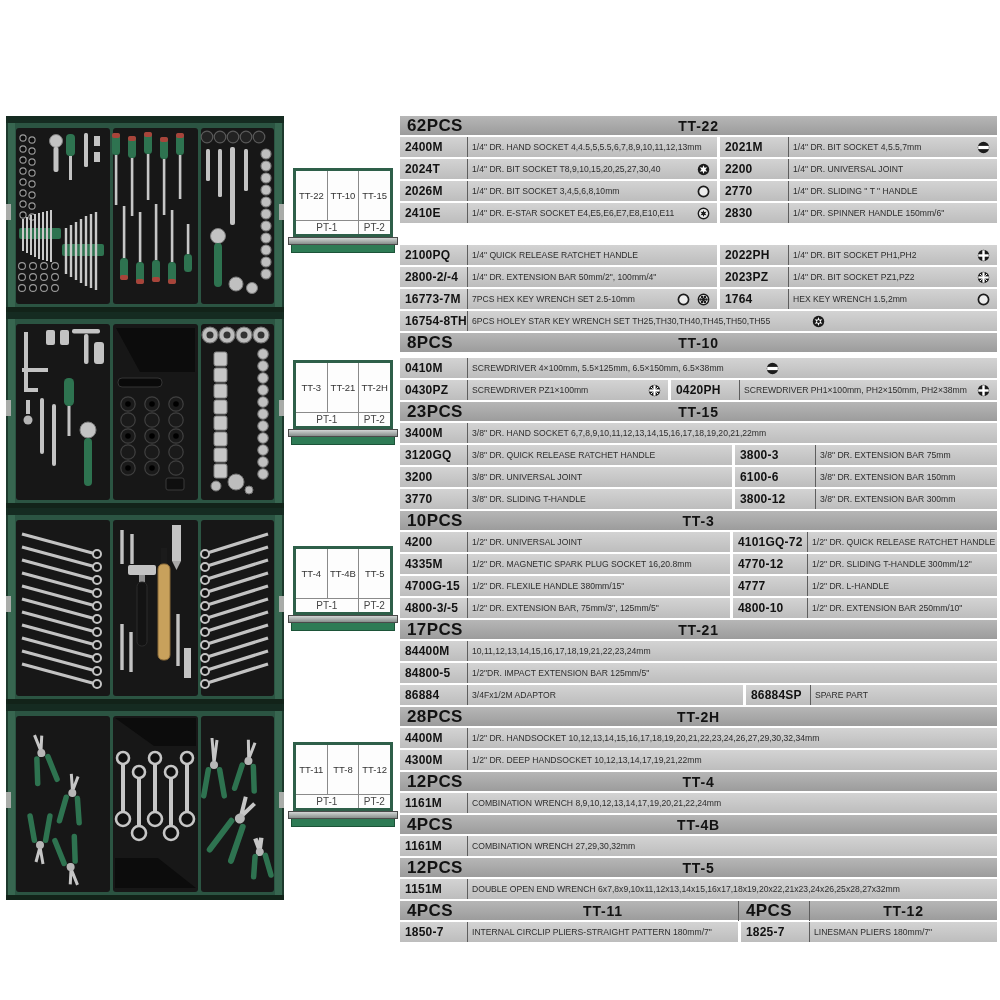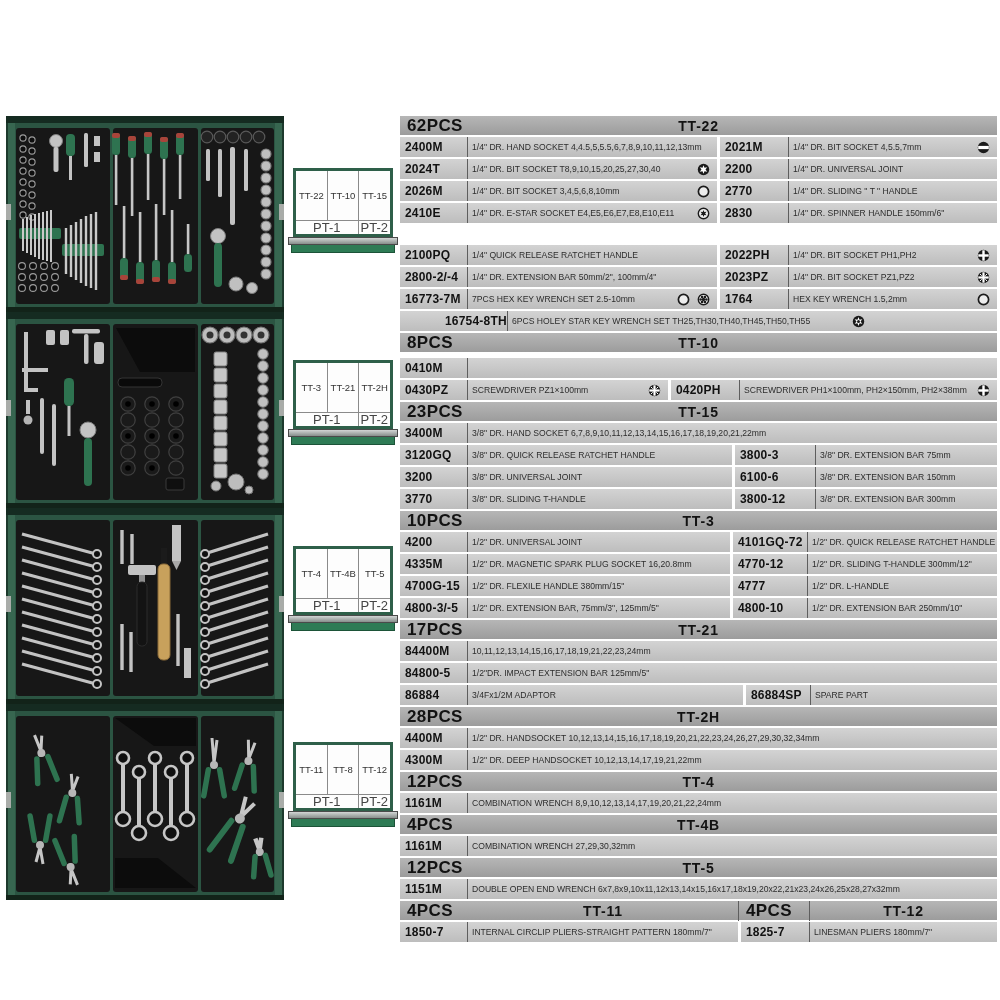--- a/index.html
+++ b/index.html
@@ -8,21 +8,21 @@
   
   .photos { position:absolute; left:6px; top:116px; width:278px; }
   .photos svg { display:block; }
 
   
   .diagram { position:absolute; left:288px; width:110px; }
   .dbox { margin:0 5px; border:3px solid #2e5f49; background:#fdfdfd; }
   .dcells { display:flex; height:49px; }
   .dcell { flex:1; border-right:1px solid #8a8a8a; display:flex; align-items:center; justify-content:center; font-size:9.5px; color:#333; }
   .dcell:last-child { border-right:none; }
-  .dbottom { height:14px; border-top:1px solid #8a8a8a; display:flex; font-size:13px; color:#444; }
+  .dbottom { height:14px; border-top:1px solid #8a8a8a; display:flex; font-size:10px; color:#444; }
   .dpt1 { width:66.6%; border-right:1px solid #8a8a8a; text-align:center; line-height:13px; }
   .dpt2 { flex:1; text-align:center; line-height:13px; }
   .dgray { height:8px; background:linear-gradient(#d2d5d4,#878e8b); border:1px solid #4a4a4a; }
   .dgreen { height:8px; background:#2e7b55; border:1px solid #1c5338; border-top:none; margin:0 3px; }
 
   
   .spec-table { position:absolute; left:400px; top:116px; width:597px; }
   .sec-header { position:relative; height:19px; margin-bottom:2px;
      background:linear-gradient(#b6b6b6,#9c9c9c); display:flex; align-items:center; }
   .sec-header.split { display:grid; align-items:center; }
@@ -670,21 +670,21 @@
           <span>HEX KEY WRENCH 1.5,2mm</span>
           <span class="icons right">
             <span class="icon">
               <svg width="13" height="13" viewBox="0 0 13 13">
                 <circle cx="6.5" cy="6.5" r="5.1" fill="#ededed" stroke="#1b1b1b" stroke-width="1.7"></circle>
               </svg>
             </span>
           </span>
         </div>
       </div>
-      <div class="trow" style="grid-template-columns: 68px 529px; padding-left: 40px;">
+      <div class="trow" style="grid-template-columns: 68px 529px;">
         <div class="tcell cnum">
           <span>16754-8TH</span>
         </div>
         <div class="tcell cdesc">
           <span>6PCS HOLEY STAR KEY WRENCH SET TH25,TH30,TH40,TH45,TH50,TH55</span>
           <span class="icons inline">
             <span class="icon">
               <svg width="13" height="13" viewBox="0 0 13 13">
                 <circle cx="6.5" cy="6.5" r="5.7" fill="#1b1b1b"></circle>
                 <polygon points="6.50,2.10 7.50,4.77 10.31,4.30 8.50,6.50 10.31,8.70 7.50,8.23 6.50,10.90 5.50,8.23 2.69,8.70 4.50,6.50 2.69,4.30 5.50,4.77" fill="#fff"></polygon>
@@ -696,20 +696,31 @@
       </div>
     </div>
     <div>
       <div class="sec-header">
         <span class="sec-title">TT-10</span>
         <span class="sec-qty">8PCS</span>
       </div>
       <div class="trow" style="grid-template-columns: 68px 529px; margin-top: 6px;">
         <div class="tcell cnum">
           <span>0410M</span>
+        </div>
+        <div class="tcell cdesc">
+          <span>SCREWDRIVER 4×100mm, 5.5×125mm, 6.5×150mm, 6.5×38mm</span>
+          <span class="icons inline">
+            <span class="icon">
+              <svg width="13" height="13" viewBox="0 0 13 13">
+                <circle cx="6.5" cy="6.5" r="5.7" fill="#1b1b1b"></circle>
+                <rect x="1.2" y="4.9" width="10.6" height="3.2" fill="#ffffff"></rect>
+              </svg>
+            </span>
+          </span>
         </div>
       </div>
       <div class="trow" style="grid-template-columns: 68px 200px 72px 257px;">
         <div class="tcell cnum">
           <span>0430PZ</span>
         </div>
         <div class="tcell cdesc">
           <span>SCREWDRIVER PZ1×100mm</span>
           <span class="icons right">
             <span class="icon">

